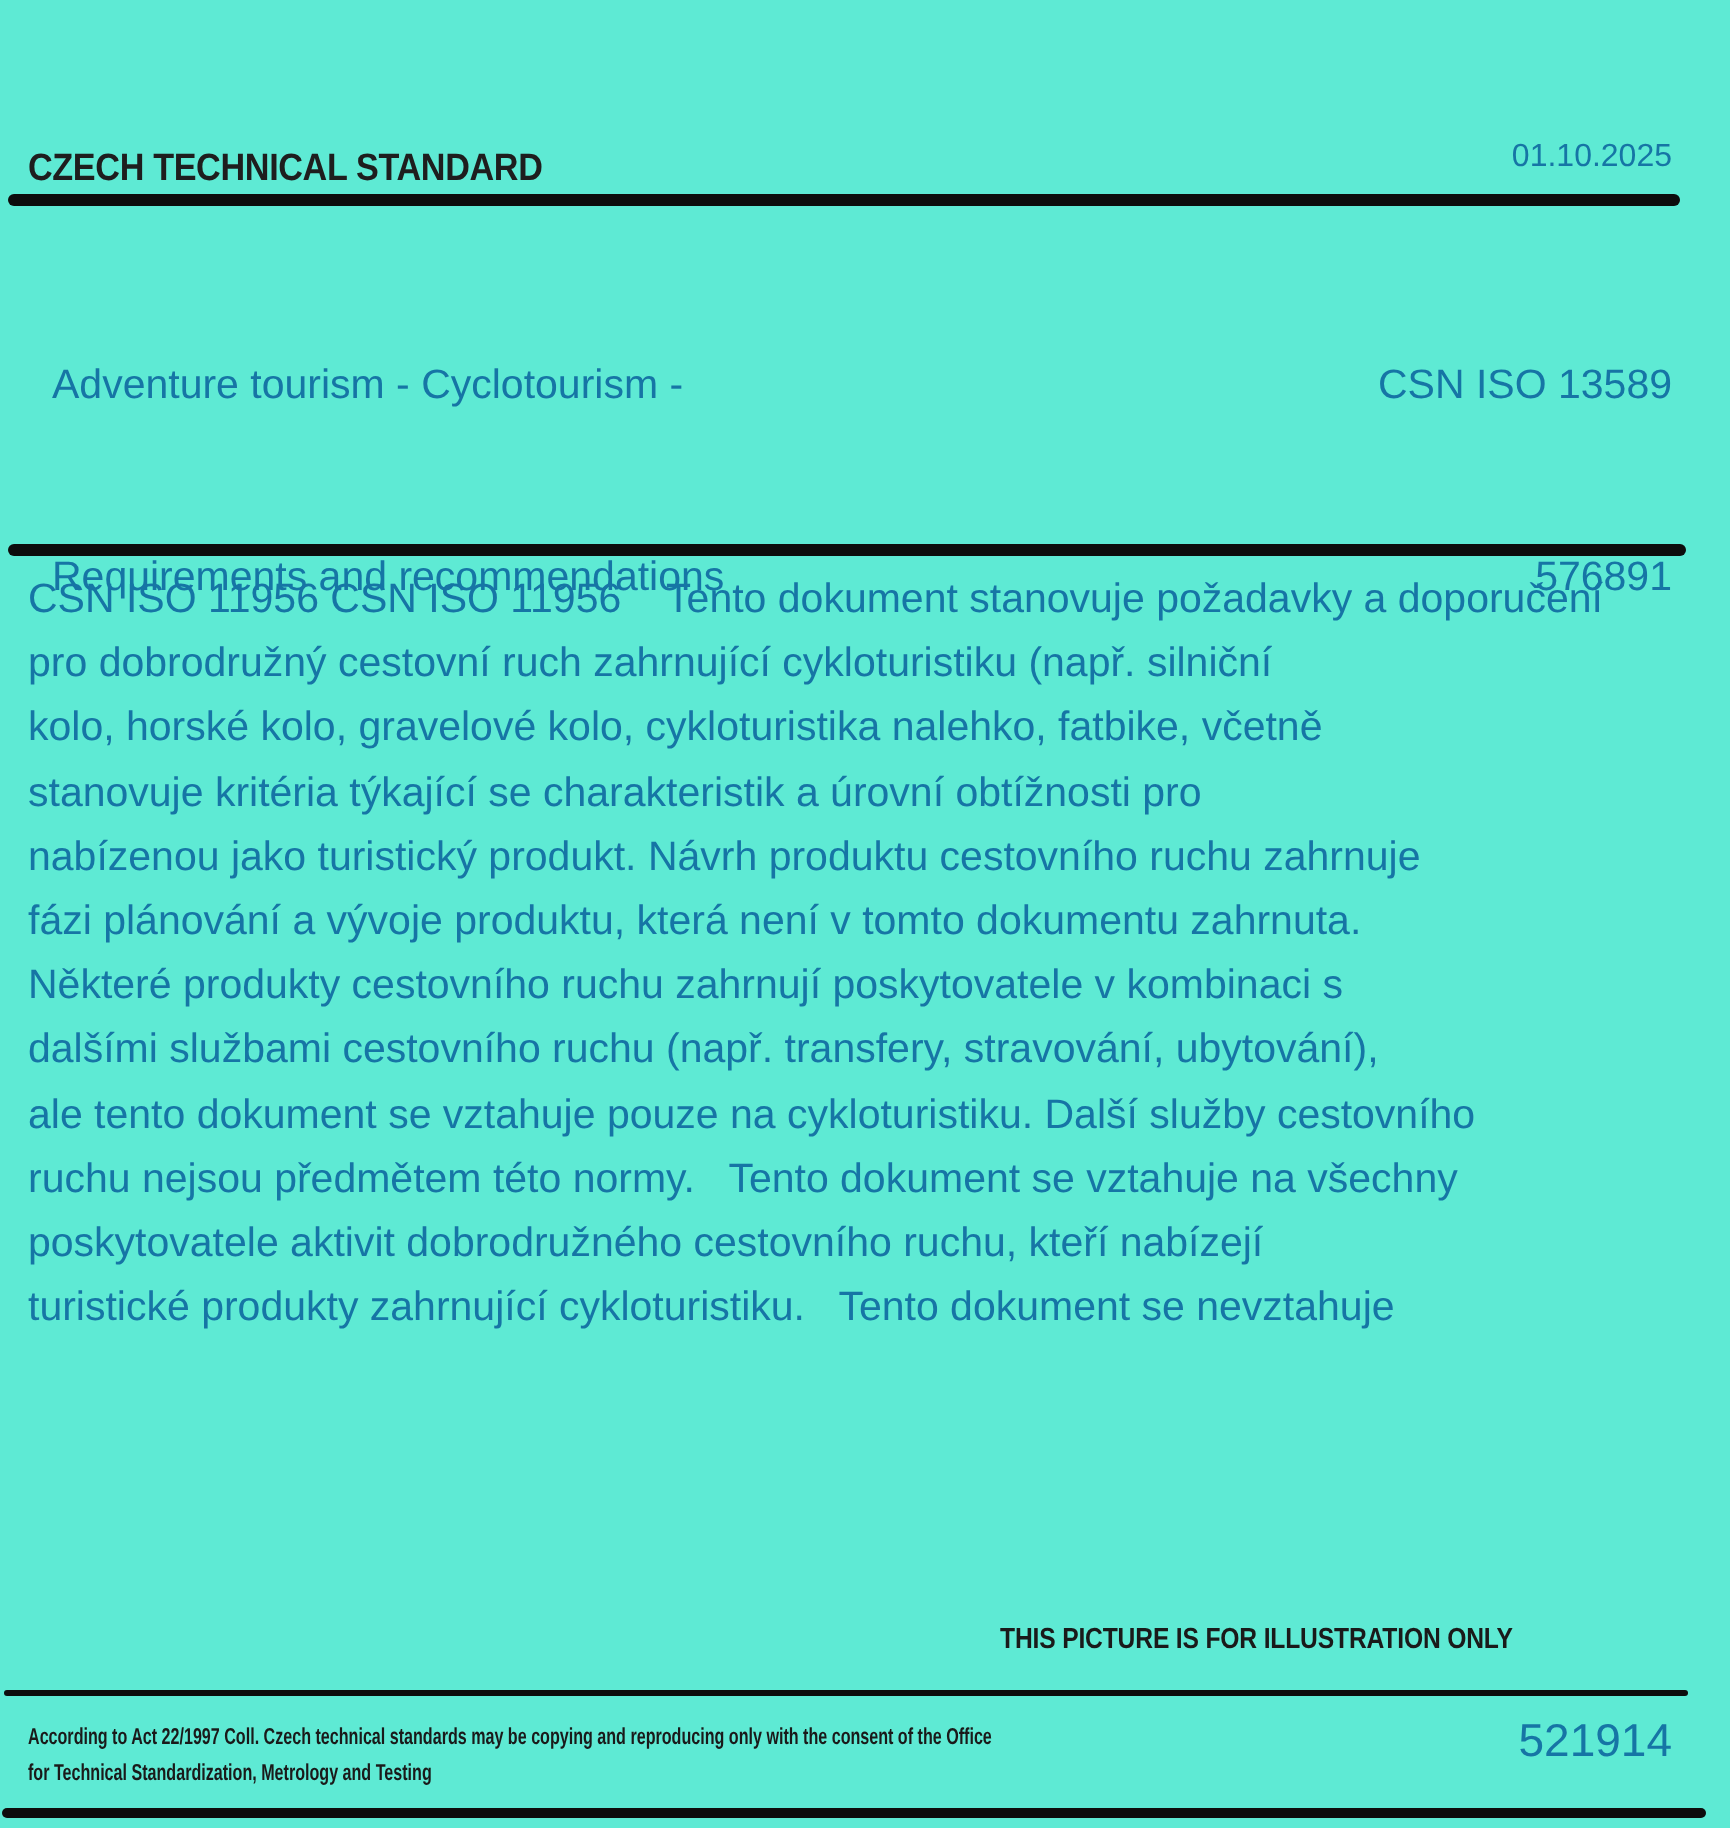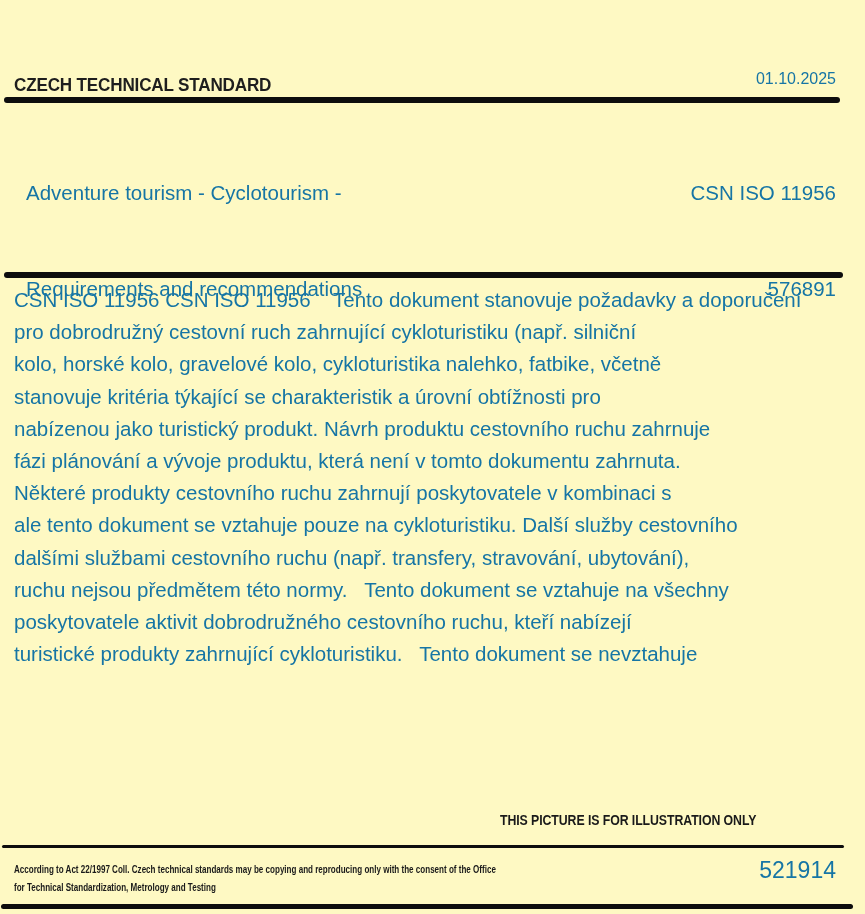--- a/index.html
+++ b/index.html
@@ -4,21 +4,21 @@
 <style>
   html, body {
     margin: 0;
     padding: 0;
     background: #ffffff;
   }
   .page {
     position: relative;
     width: 865px;
     height: 914px;
-    background: #fef9c3;
+    background: #5eead4;
     overflow: hidden;
     font-family: "Liberation Sans", "DejaVu Sans", sans-serif;
   }
   .rule {
     position: absolute;
     background: #0d0d0d;
     border-radius: 3px;
   }
   .rule-header   { left: 4px;  top: 97px;  width: 836px; height: 5.5px; }
   .rule-abstract { left: 4px;  top: 272px; width: 839px; height: 5.5px; }
@@ -118,36 +118,36 @@
   <div class="std-label">CZECH TECHNICAL STANDARD</div>
   <div class="issue-date">01.10.2025</div>
 
   <div class="rule rule-header"></div>
 
   <div class="title-left">
     <div>Adventure tourism - Cyclotourism -</div>
     <div>Requirements and recommendations</div>
   </div>
   <div class="title-right">
-    <div>CSN ISO 11956</div>
+    <div>CSN ISO 13589</div>
     <div>576891</div>
   </div>
 
   <div class="rule rule-abstract"></div>
 
   <div class="abstract">
     <div class="abstract-line">CSN ISO 11956 CSN ISO 11956    Tento dokument stanovuje požadavky a doporučení</div>
     <div class="abstract-line">pro dobrodružný cestovní ruch zahrnující cykloturistiku (např. silniční</div>
     <div class="abstract-line">kolo, horské kolo, gravelové kolo, cykloturistika nalehko, fatbike, včetně</div>
     <div class="abstract-line">stanovuje kritéria týkající se charakteristik a úrovní obtížnosti pro</div>
     <div class="abstract-line">nabízenou jako turistický produkt. Návrh produktu cestovního ruchu zahrnuje</div>
     <div class="abstract-line">fázi plánování a vývoje produktu, která není v tomto dokumentu zahrnuta.</div>
     <div class="abstract-line">Některé produkty cestovního ruchu zahrnují poskytovatele v kombinaci s</div>
+    <div class="abstract-line">dalšími službami cestovního ruchu (např. transfery, stravování, ubytování),</div>
     <div class="abstract-line">ale tento dokument se vztahuje pouze na cykloturistiku. Další služby cestovního</div>
-    <div class="abstract-line">dalšími službami cestovního ruchu (např. transfery, stravování, ubytování),</div>
     <div class="abstract-line">ruchu nejsou předmětem této normy.   Tento dokument se vztahuje na všechny</div>
     <div class="abstract-line">poskytovatele aktivit dobrodružného cestovního ruchu, kteří nabízejí</div>
     <div class="abstract-line">turistické produkty zahrnující cykloturistiku.   Tento dokument se nevztahuje</div>
   </div>
 
   <div class="illustration-note">THIS PICTURE IS FOR ILLUSTRATION ONLY</div>
 
   <div class="rule rule-thin"></div>
 
   <div class="legal">

